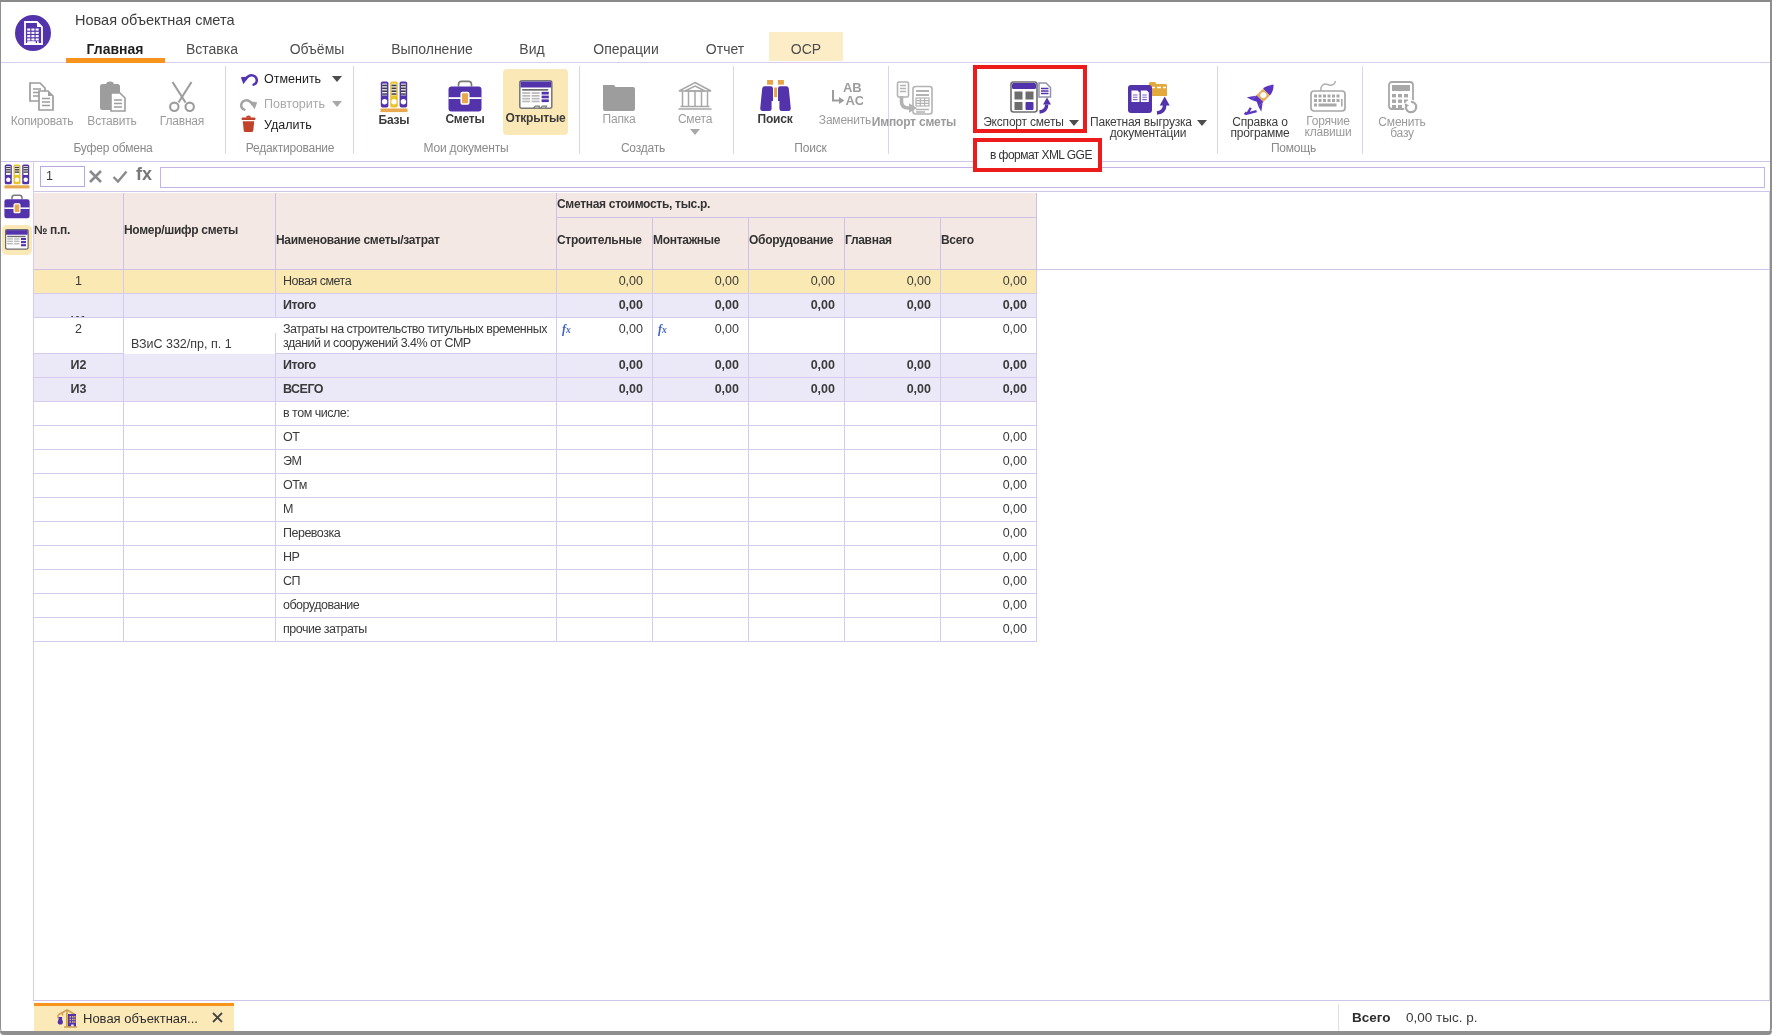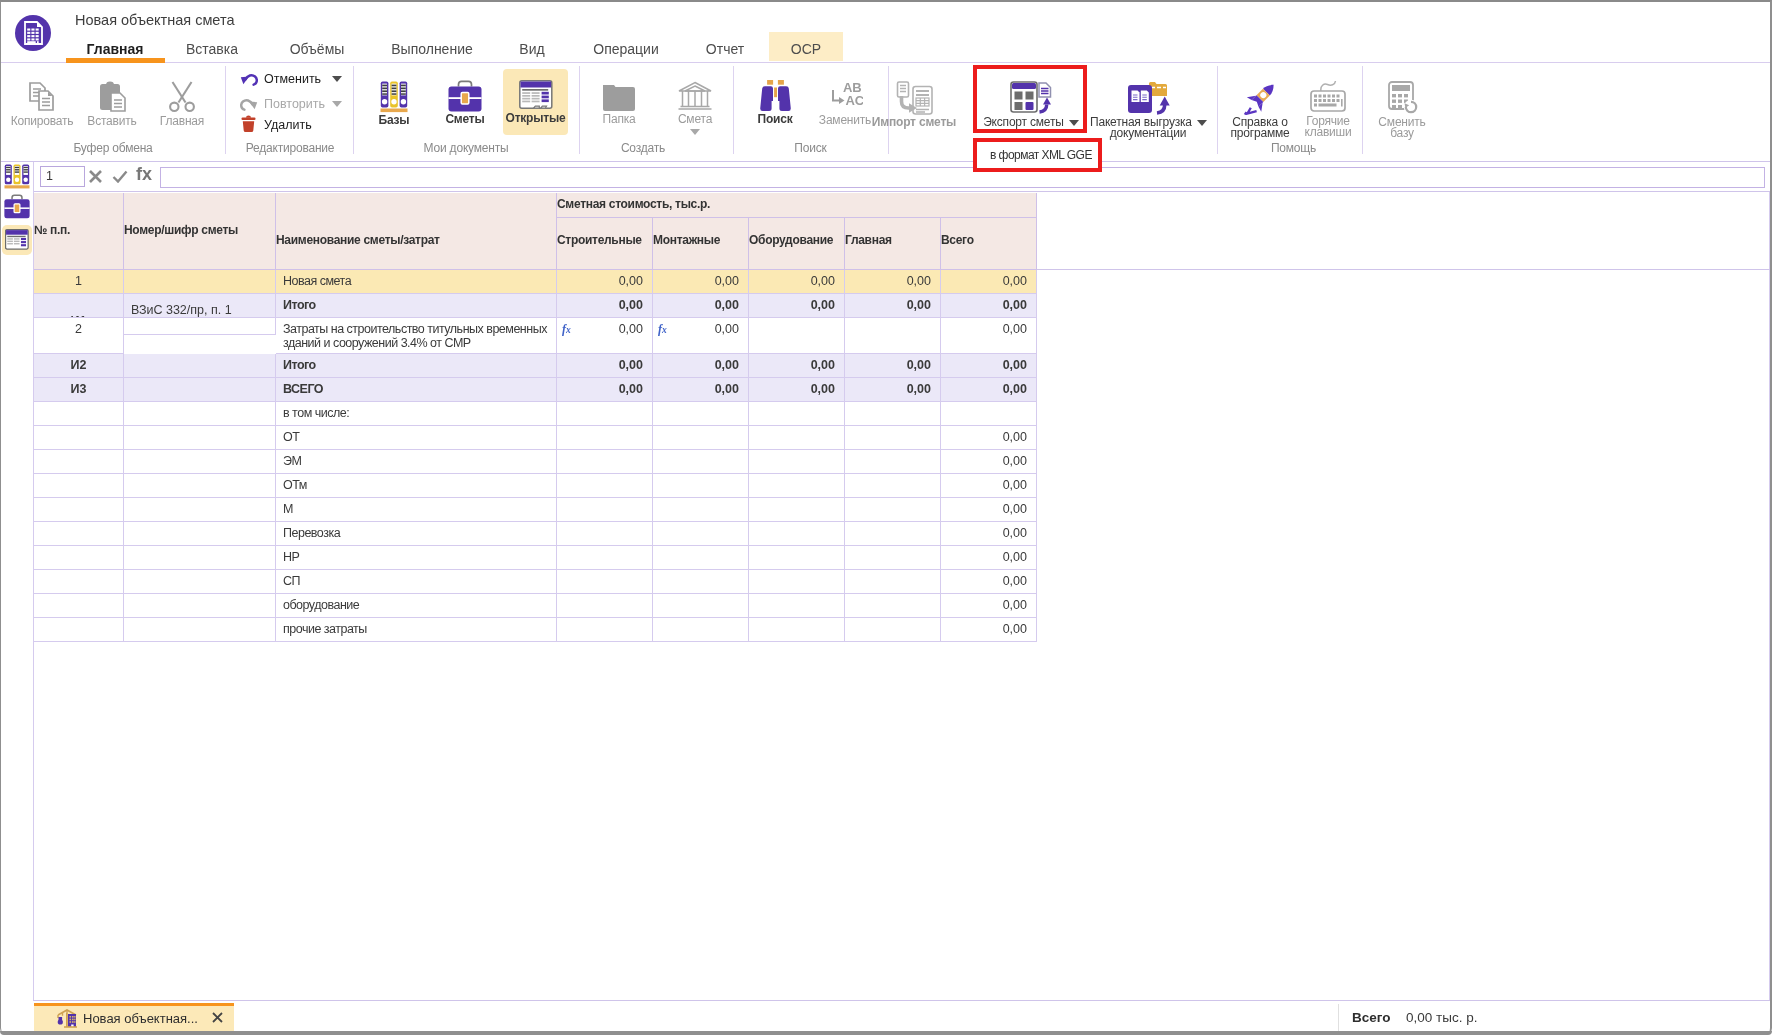--- a/index.html
+++ b/index.html
@@ -481,21 +481,21 @@
     <div class="cell yellowrow" style="left: 941px; top: 270px; width: 96px; height: 24px;;text-align:right;padding-right:9px;padding-top:4px;">0,00</div>
     <div class="cell lavender" style="left: 34px; top: 294px; width: 90px; height: 24px;;text-align:center;padding-top:20px;font-weight:bold;">И1</div>
     <div class="cell lavender" style="left: 124px; top: 294px; width: 152px; height: 24px;;padding-left:7px;padding-top:4px;"></div>
     <div class="cell lavender" style="left: 276px; top: 294px; width: 281px; height: 24px;;padding:4px 6px 0 7px;line-height:14px;white-space:nowrap;letter-spacing:-0.5px;">Итого</div>
     <div class="cell lavender" style="left: 557px; top: 294px; width: 96px; height: 24px;;text-align:right;padding-right:9px;padding-top:4px;">0,00</div>
     <div class="cell lavender" style="left: 653px; top: 294px; width: 96px; height: 24px;;text-align:right;padding-right:9px;padding-top:4px;">0,00</div>
     <div class="cell lavender" style="left: 749px; top: 294px; width: 96px; height: 24px;;text-align:right;padding-right:9px;padding-top:4px;">0,00</div>
     <div class="cell lavender" style="left: 845px; top: 294px; width: 96px; height: 24px;;text-align:right;padding-right:9px;padding-top:4px;">0,00</div>
     <div class="cell lavender" style="left: 941px; top: 294px; width: 96px; height: 24px;;text-align:right;padding-right:9px;padding-top:4px;">0,00</div>
     <div class="cell " style="left: 34px; top: 318px; width: 90px; height: 36px;;text-align:center;padding-top:4px;">2</div>
-    <div class="cell " style="left: 124px; top: 299px; width: 152px; height: 36px;;padding-left:7px;padding-top:4px;">ВЗиС 332/пр, п. 1</div>
+    <div class="cell " style="left: 124px; top: 333px; width: 152px; height: 36px;;padding-left:7px;padding-top:4px;">ВЗиС 332/пр, п. 1</div>
     <div class="cell " style="left: 276px; top: 318px; width: 281px; height: 36px;;padding:4px 6px 0 7px;line-height:14px;white-space:nowrap;letter-spacing:-0.5px;">Затраты на строительство титульных временных<br>зданий и сооружений 3.4% от СМР</div>
     <div class="cell " style="left: 557px; top: 318px; width: 96px; height: 36px;;text-align:right;padding-right:9px;padding-top:4px;"><span style="float:left;margin-left:5px;color:#3f62c8;font-style:italic;font-family:'Liberation Serif',serif;font-size:12px;font-weight:bold;">f<span style="font-size:9.5px;">x</span></span>0,00</div>
     <div class="cell " style="left: 653px; top: 318px; width: 96px; height: 36px;;text-align:right;padding-right:9px;padding-top:4px;"><span style="float:left;margin-left:5px;color:#3f62c8;font-style:italic;font-family:'Liberation Serif',serif;font-size:12px;font-weight:bold;">f<span style="font-size:9.5px;">x</span></span>0,00</div>
     <div class="cell " style="left: 749px; top: 318px; width: 96px; height: 36px;;text-align:right;padding-right:9px;padding-top:4px;"></div>
     <div class="cell " style="left: 845px; top: 318px; width: 96px; height: 36px;;text-align:right;padding-right:9px;padding-top:4px;"></div>
     <div class="cell " style="left: 941px; top: 318px; width: 96px; height: 36px;;text-align:right;padding-right:9px;padding-top:4px;">0,00</div>
     <div class="cell lavender" style="left: 34px; top: 354px; width: 90px; height: 24px;;text-align:center;padding-top:4px;font-weight:bold;">И2</div>
     <div class="cell lavender" style="left: 124px; top: 354px; width: 152px; height: 24px;;padding-left:7px;padding-top:4px;"></div>
     <div class="cell lavender" style="left: 276px; top: 354px; width: 281px; height: 24px;;padding:4px 6px 0 7px;line-height:14px;white-space:nowrap;letter-spacing:-0.5px;">Итого</div>
     <div class="cell lavender" style="left: 557px; top: 354px; width: 96px; height: 24px;;text-align:right;padding-right:9px;padding-top:4px;">0,00</div>

